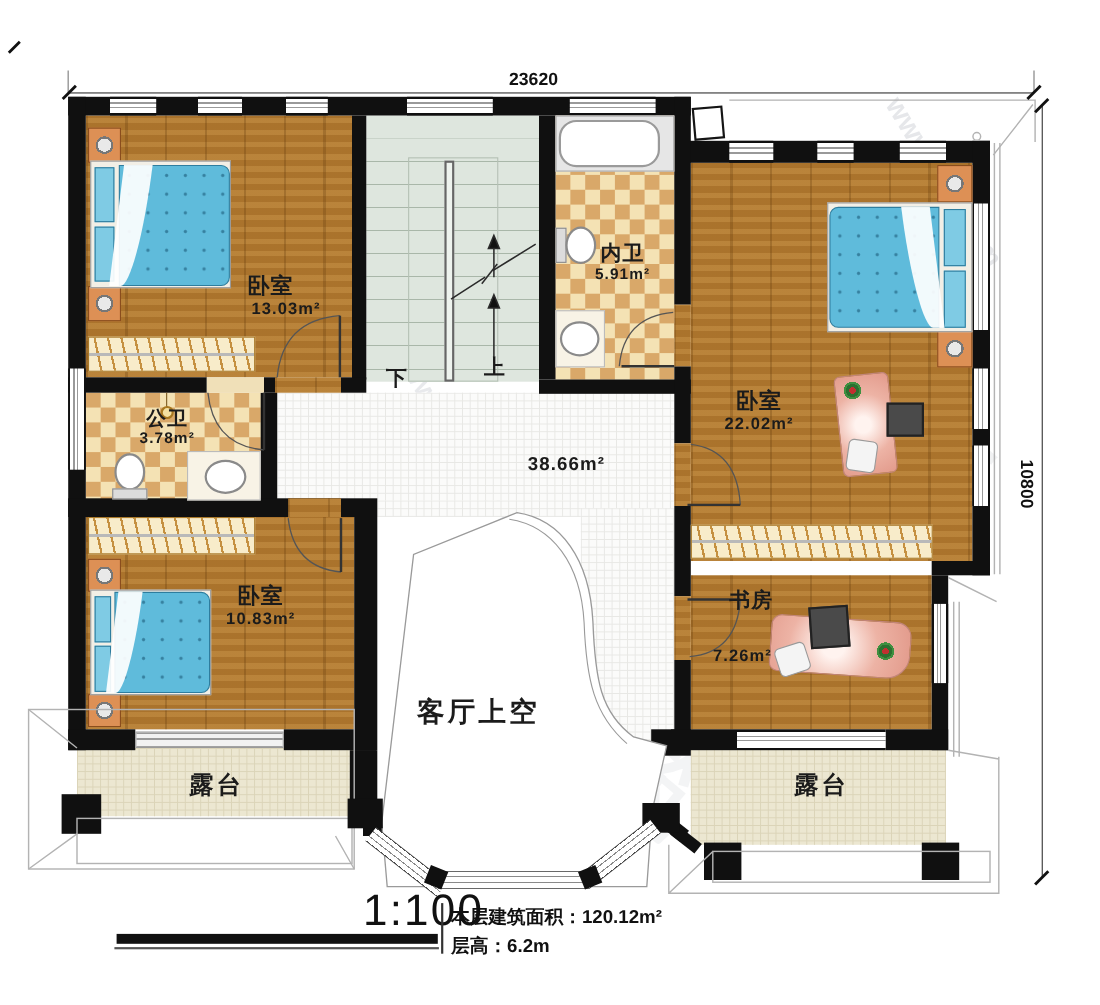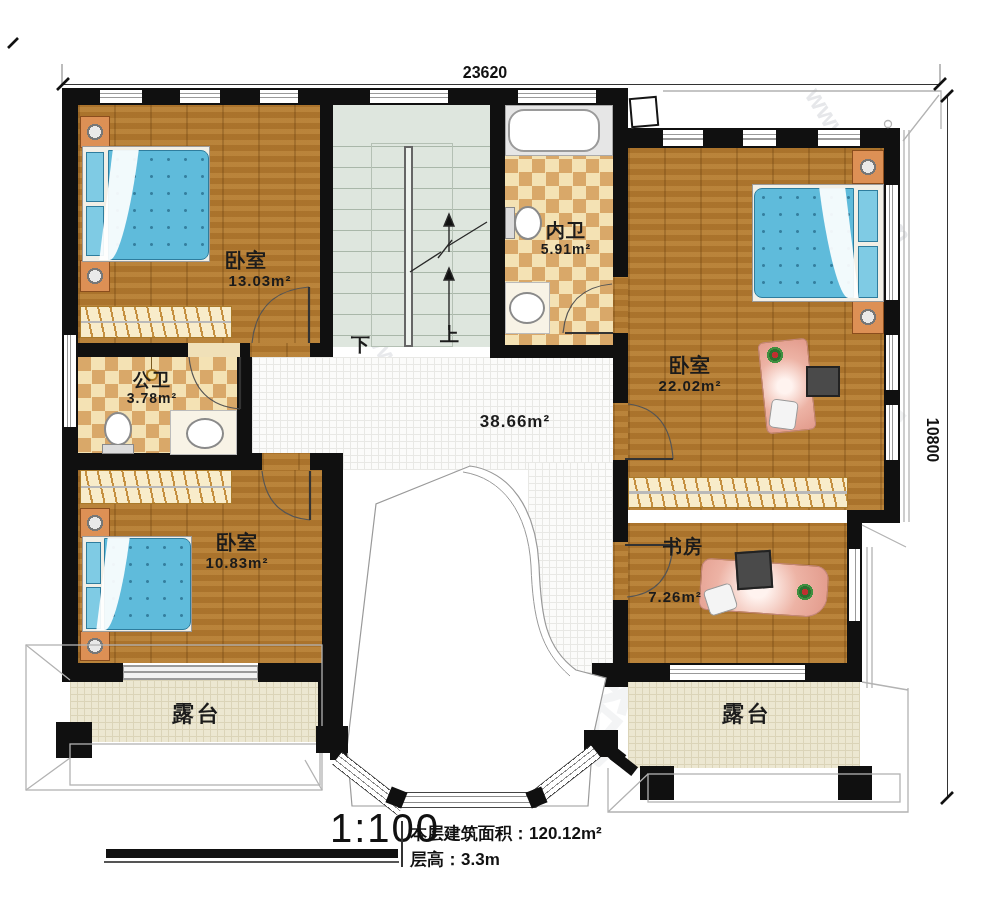--- a/index.html
+++ b/index.html
@@ -258,25 +258,26 @@
   <div class="lbl" style="left:526px;top:241px;width:80px;font-size:14px;">5.91m²</div>
   <div class="lbl" style="left:620px;top:354px;width:140px;font-size:20px;">卧室</div>
   <div class="lbl" style="left:620px;top:377px;width:140px;font-size:15px;">22.02m²</div>
   <div class="lbl" style="left:110px;top:370px;width:84px;font-size:18px;">公卫</div>
   <div class="lbl" style="left:110px;top:390px;width:84px;font-size:14px;">3.78m²</div>
   <div class="lbl" style="left:171px;top:531px;width:132px;font-size:20px;">卧室</div>
   <div class="lbl" style="left:171px;top:554px;width:132px;font-size:15px;">10.83m²</div>
   <div class="lbl" style="left:628px;top:536px;width:110px;font-size:19px;">书房</div>
   <div class="lbl" style="left:628px;top:588px;width:94px;font-size:15px;">7.26m²</div>
   <div class="lbl" style="left:460px;top:412px;width:110px;font-size:17px;">38.66m²</div>
+  <div class="lbl" style="left:345px;top:633px;width:180px;font-size:25px;letter-spacing:3px;">客厅上空</div>
   <div class="lbl" style="left:155px;top:701px;width:84px;font-size:22px;letter-spacing:3px;">露台</div>
   <div class="lbl" style="left:705px;top:701px;width:84px;font-size:22px;letter-spacing:3px;">露台</div>
   <div class="lbl" style="left:348px;top:334px;width:26px;font-size:19px;">下</div>
   <div class="lbl" style="left:437px;top:324px;width:26px;font-size:19px;">上</div>
 
   <div class="tb-scale" style="left:330px;top:806px;">1:100</div>
   <div class="abs" style="left:106px;top:849px;width:292px;height:9px;background:#111;"></div>
   <div class="abs" style="left:104px;top:861px;width:295px;height:2px;background:#555;"></div>
   <div class="abs" style="left:401px;top:821px;width:2px;height:46px;background:#333;"></div>
   <div class="tb-line" style="left:410px;top:822px;">本层建筑面积：120.12m²</div>
-  <div class="tb-line" style="left:410px;top:848px;">层高：3.3m</div>
+  <div class="tb-line" style="left:410px;top:848px;">层高：6.2m</div>
 
 </div>
 
 </body></html>

